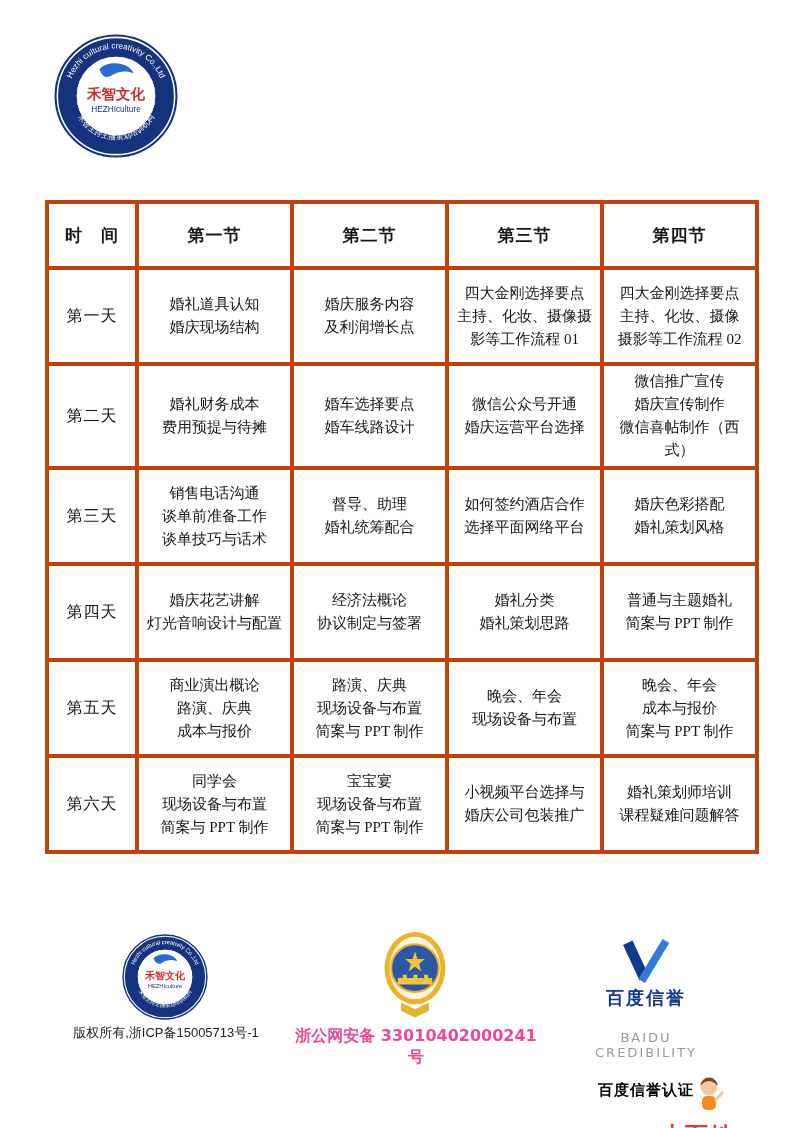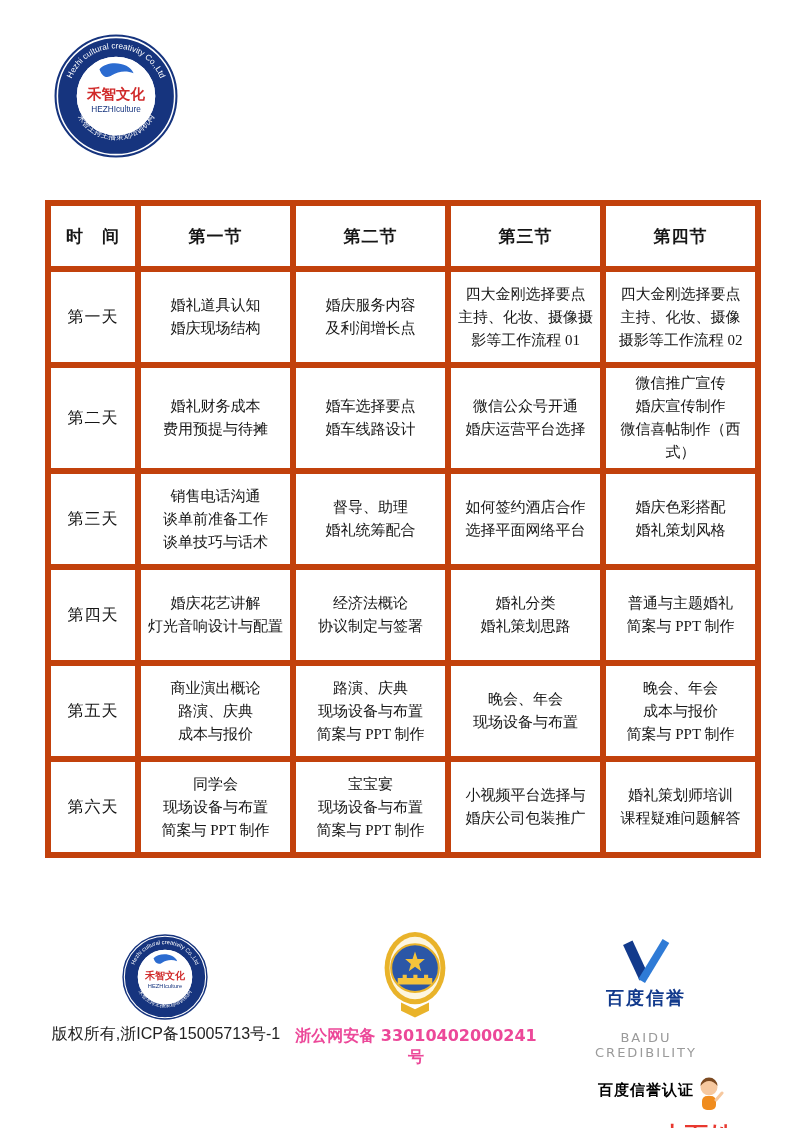--- a/index.html
+++ b/index.html
@@ -17,32 +17,32 @@
     font-size:44px; font-weight:bold; letter-spacing:1px; color:#000;
     font-family:"DejaVu Sans","Liberation Sans",sans-serif;
   }
 
   
   table.course {
     position:absolute; left:45px; top:200px; width:710px;
     border-collapse:collapse; table-layout:fixed;
   }
   table.course th, table.course td {
-    border:6px solid #c2410c; text-align:center; vertical-align:middle; color:#161616;
+    border:4px solid #c2410c; text-align:center; vertical-align:middle; color:#161616;
   }
   table.course th { height:66px; font-size:17px; font-weight:bold; letter-spacing:1px; }
   table.course td { height:96px; font-size:15px; padding:4px 2px; }
   table.course td.day { font-size:16px; letter-spacing:1px; }
   table.course td .line { line-height:23px; }
 
   
   .footer-logo { position:absolute; left:122px; top:934px; width:86px; height:86px; }
   .copyright {
     position:absolute; left:40px; top:1024px; width:252px; text-align:center;
-    font-size:16px; color:#222; font-family:"Liberation Sans","DejaVu Sans",sans-serif;
+    font-size:13px; color:#222; font-family:"Liberation Sans","DejaVu Sans",sans-serif;
   }
   .police-badge { position:absolute; left:378px; top:926px; width:74px; height:94px; }
   .police-text {
     position:absolute; left:288px; top:1026px; width:256px; text-align:center;
     font-size:16px; font-weight:bold; color:#ec4899;
     font-family:"DejaVu Sans","Liberation Sans",sans-serif;
   }
   .baidu {
     position:absolute; left:585px; top:938px; width:122px; text-align:center;
     font-family:"DejaVu Sans","Liberation Sans",sans-serif;

